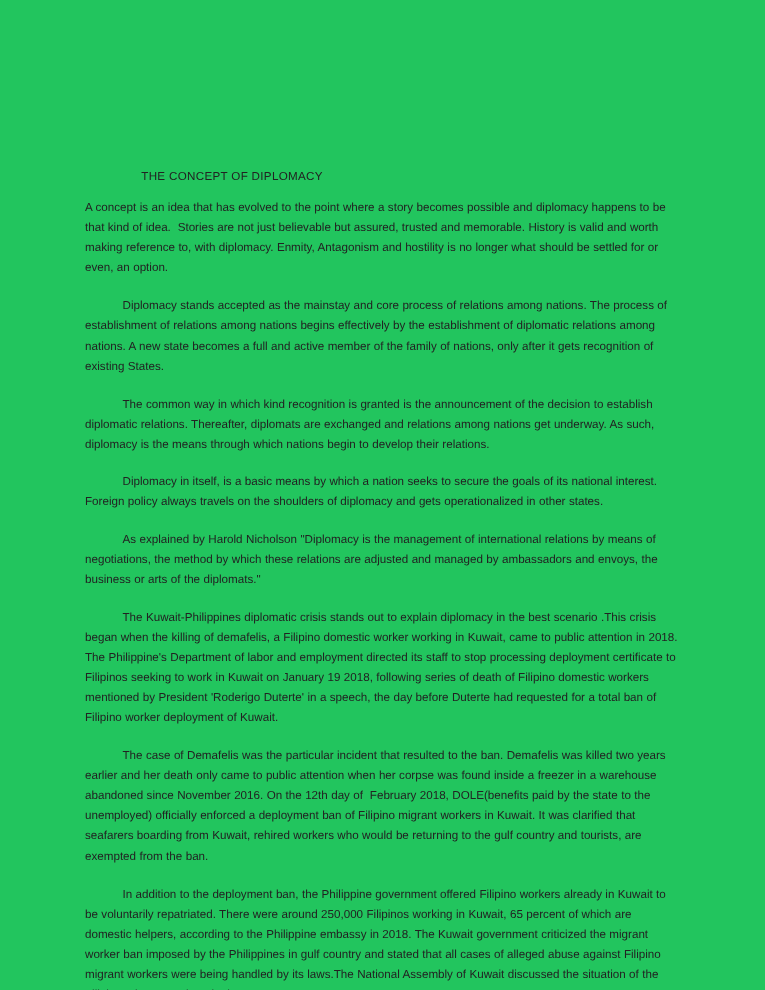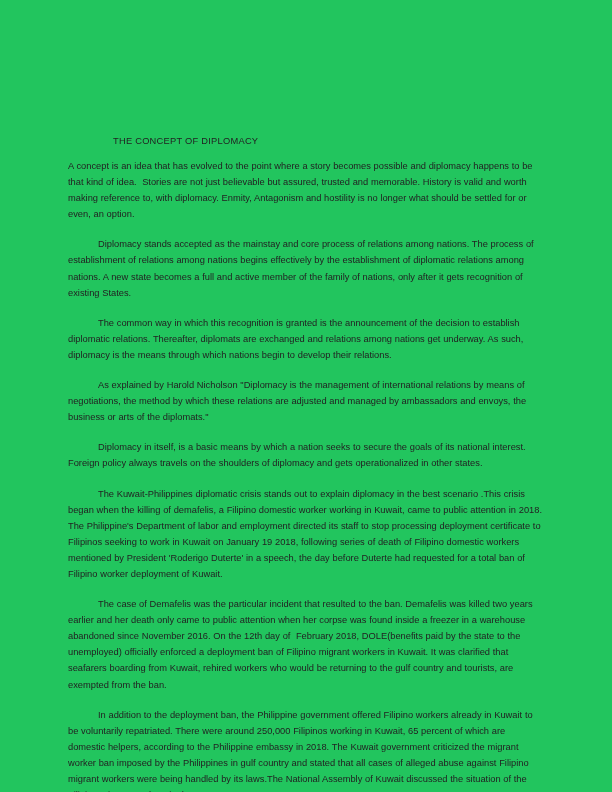--- a/index.html
+++ b/index.html
@@ -58,25 +58,25 @@
 
 <div class="page">
   <div class="doc-body">
 
     <div class="doc-title">THE CONCEPT OF DIPLOMACY</div>
 
     <p class="para">A concept is an idea that has evolved to the point where a story becomes possible and diplomacy happens to be that kind of idea.  Stories are not just believable but assured, trusted and memorable. History is valid and worth making reference to, with diplomacy. Enmity, Antagonism and hostility is no longer what should be settled for or even, an option.</p>
 
     <p class="para indent">Diplomacy stands accepted as the mainstay and core process of relations among nations. The process of establishment of relations among nations begins effectively by the establishment of diplomatic relations among nations. A new state becomes a full and active member of the family of nations, only after it gets recognition of existing States.</p>
 
-    <p class="para indent">The common way in which this recognition is granted is the announcement of the decision to establish diplomatic relations. Thereafter, diplomats are exchanged and relations among nations get underway. As such, diplomacy is the means through which nations begin to develop their relations.</p>
+    <p class="para indent">The common way in which kind recognition is granted is the announcement of the decision to establish diplomatic relations. Thereafter, diplomats are exchanged and relations among nations get underway. As such, diplomacy is the means through which nations begin to develop their relations.</p>
+
+    <p class="para indent">Diplomacy in itself, is a basic means by which a nation seeks to secure the goals of its national interest. Foreign policy always travels on the shoulders of diplomacy and gets operationalized in other states.</p>
 
     <p class="para indent">As explained by Harold Nicholson "Diplomacy is the management of international relations by means of negotiations, the method by which these relations are adjusted and managed by ambassadors and envoys, the business or arts of the diplomats."</p>
-
-    <p class="para indent">Diplomacy in itself, is a basic means by which a nation seeks to secure the goals of its national interest. Foreign policy always travels on the shoulders of diplomacy and gets operationalized in other states.</p>
 
     <p class="para indent">The Kuwait-Philippines diplomatic crisis stands out to explain diplomacy in the best scenario .This crisis began when the killing of demafelis, a Filipino domestic worker working in Kuwait, came to public attention in 2018. The Philippine's Department of labor and employment directed its staff to stop processing deployment certificate to Filipinos seeking to work in Kuwait on January 19 2018, following series of death of Filipino domestic workers mentioned by President 'Roderigo Duterte' in a speech, the day before Duterte had requested for a total ban of Filipino worker deployment of Kuwait.</p>
 
     <p class="para indent">The case of Demafelis was the particular incident that resulted to the ban. Demafelis was killed two years earlier and her death only came to public attention when her corpse was found inside a freezer in a warehouse abandoned since November 2016. On the 12th day of  February 2018, DOLE(benefits paid by the state to the unemployed) officially enforced a deployment ban of Filipino migrant workers in Kuwait. It was clarified that seafarers boarding from Kuwait, rehired workers who would be returning to the gulf country and tourists, are exempted from the ban.</p>
 
     <p class="para indent">In addition to the deployment ban, the Philippine government offered Filipino workers already in Kuwait to be voluntarily repatriated. There were around 250,000 Filipinos working in Kuwait, 65 percent of which are domestic helpers, according to the Philippine embassy in 2018. The Kuwait government criticized the migrant worker ban imposed by the Philippines in gulf country and stated that all cases of alleged abuse against Filipino migrant workers were being handled by its laws.The National Assembly of Kuwait discussed the situation of the Filipino migrant workers in the country.</p>
 
   </div>
 </div>
 

